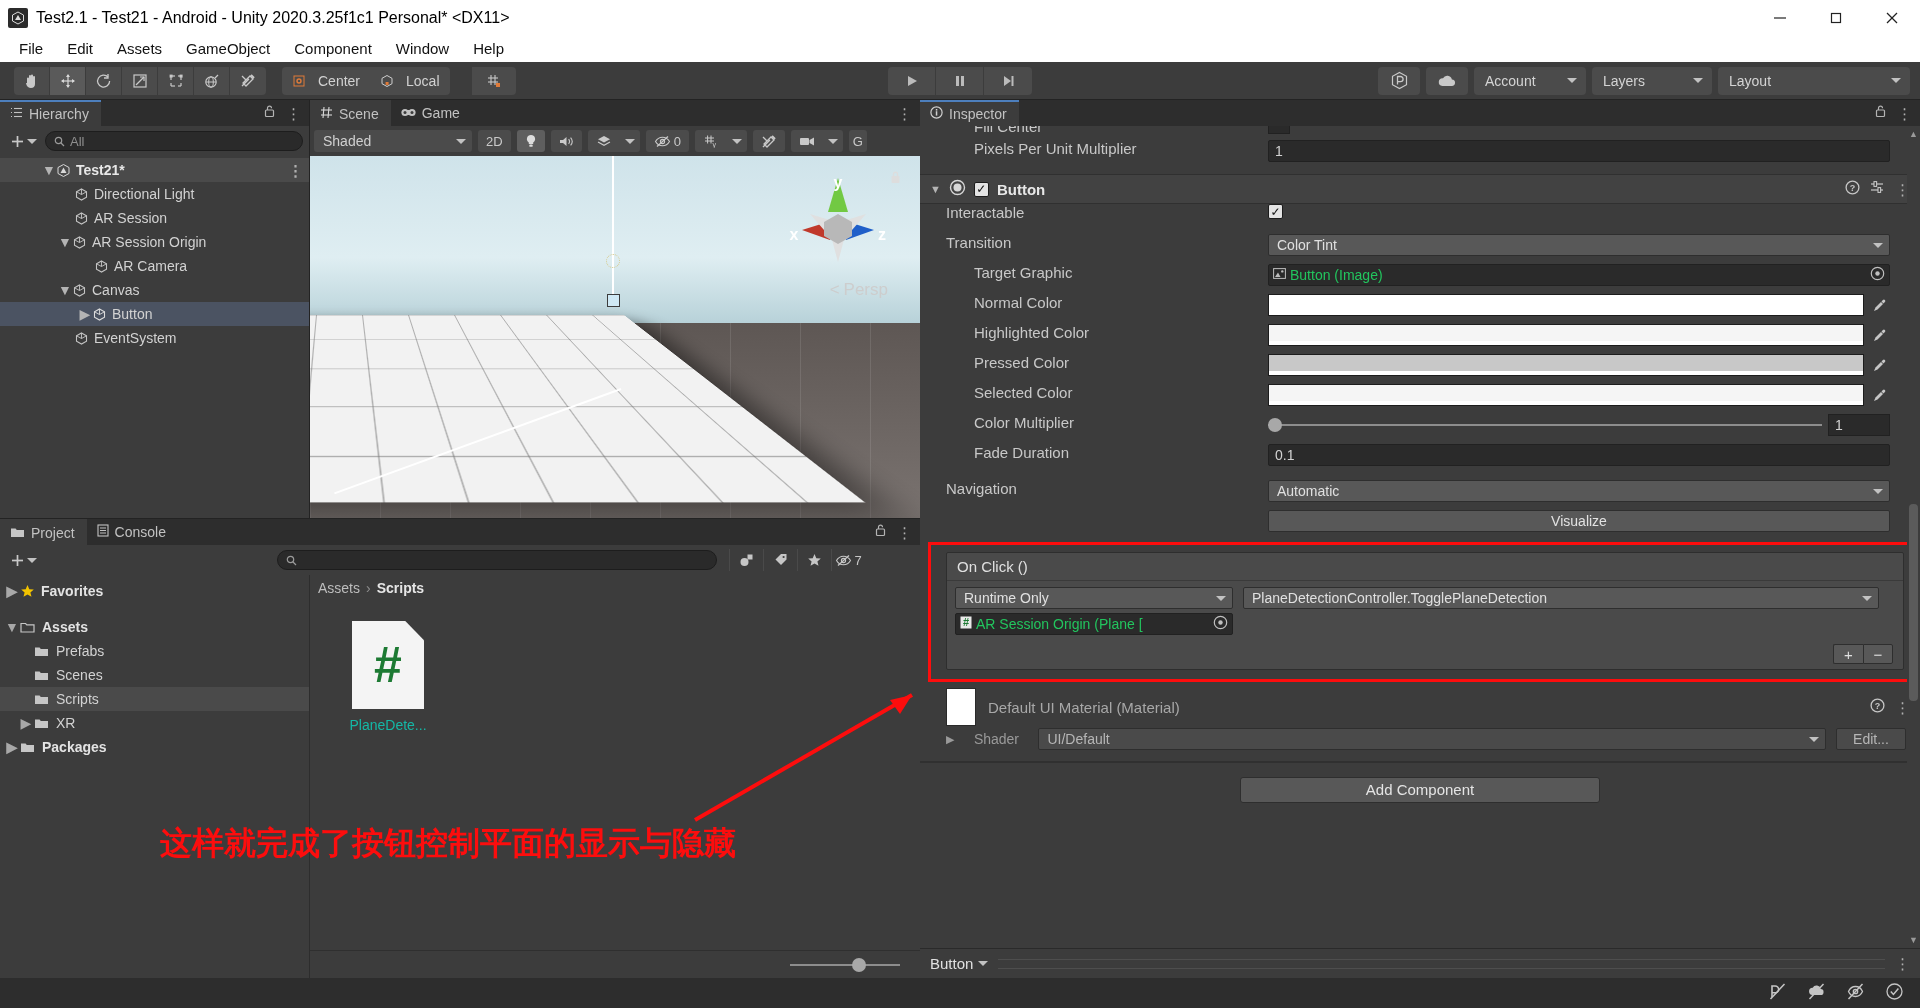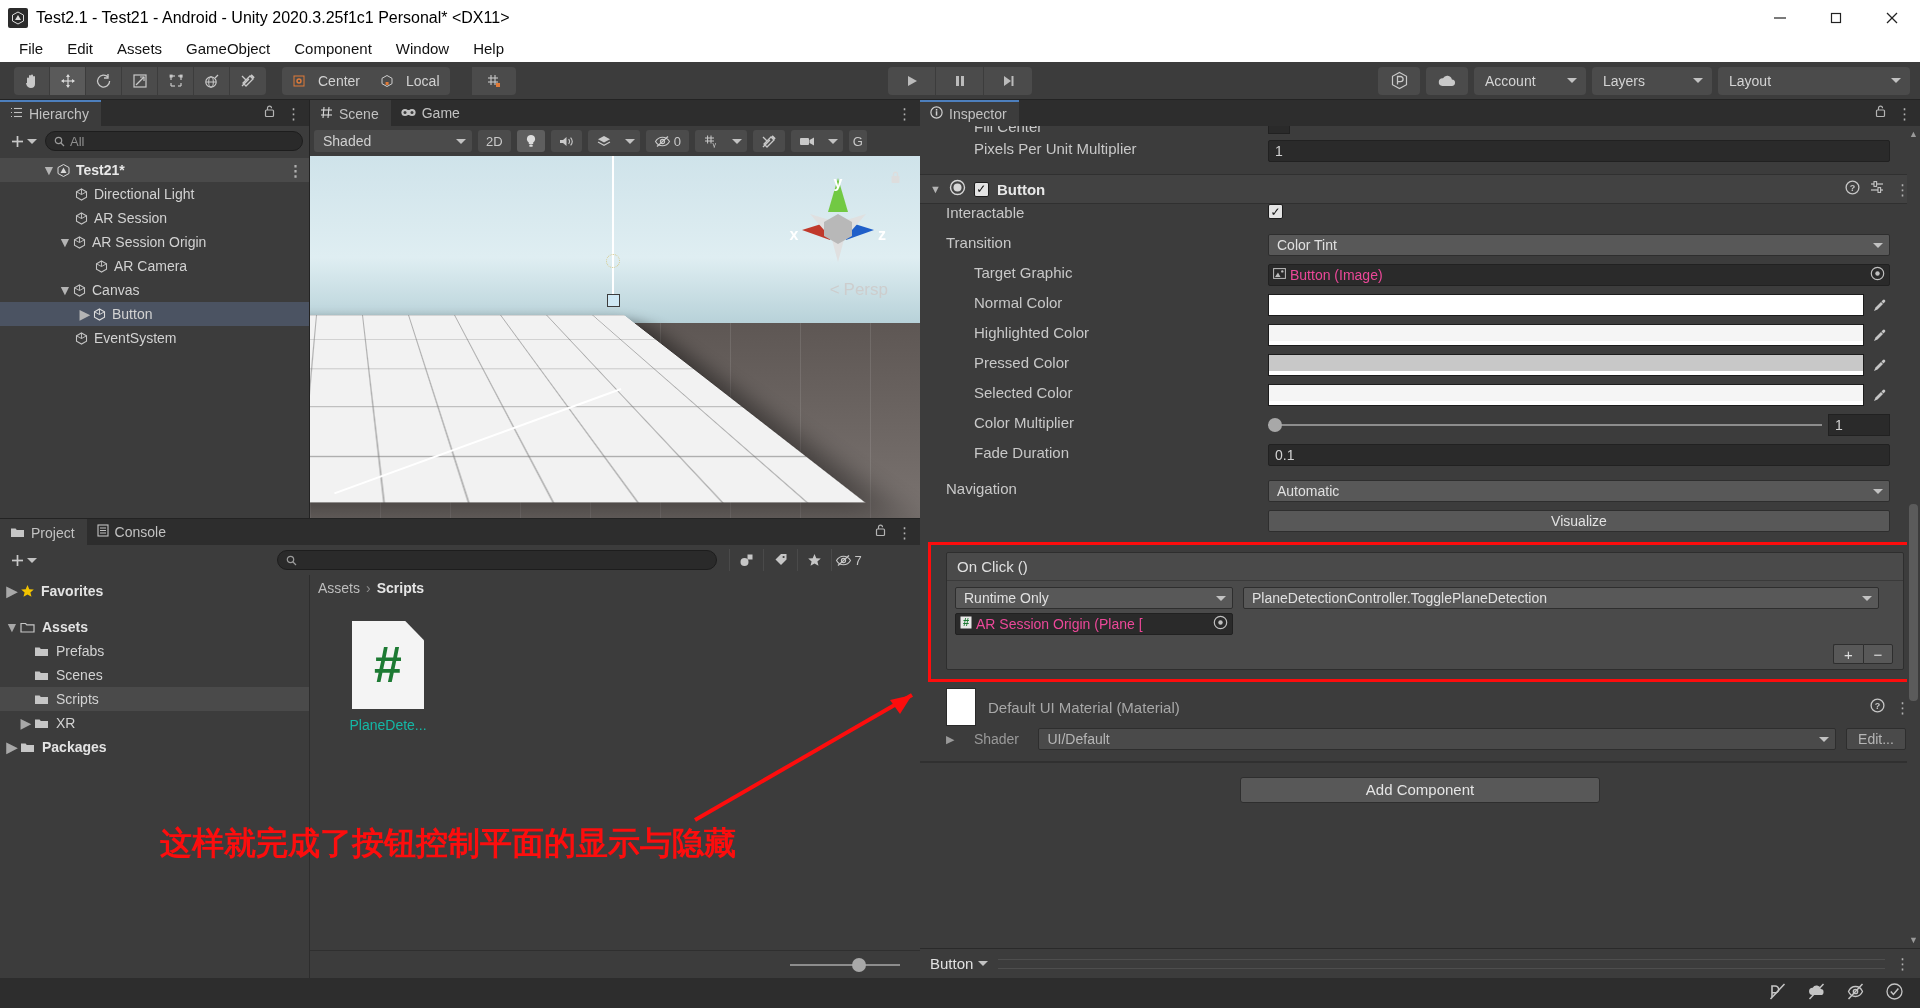--- a/index.html
+++ b/index.html
@@ -240,21 +240,21 @@
   .vscroll .arrow-up { top: 3px; } .vscroll .arrow-down { bottom: 3px; }
   .ilabel { color: #c8c8c8; font-size: 15px; flex: none; }
   .ilabel.indent { padding-left: 28px; }
   .ifield { position: absolute; left: 348px; right: 30px; }
   .irow2 { position: relative; height: 30px; display: flex; align-items: flex-start; padding-left: 26px; }
   .txtfield {
     height: 22px; background: #2a2a2a; border: 1px solid #212121; color: #d3d3d3;
     font-size: 14px; display: flex; align-items: center; padding: 0 6px; border-radius: 2px;
   }
   .objfield {
-    height: 22px; background: #2a2a2a; border: 1px solid #212121; color: #ec4899;
+    height: 22px; background: #2a2a2a; border: 1px solid #212121; color: #22c55e;
     font-size: 14px; display: flex; align-items: center; padding: 0 4px; border-radius: 2px;
     justify-content: space-between;
   }
   .dd {
     height: 22px; background: #585858; border: 1px solid #2e2e2e; color: #e0e0e0; font-size: 14px;
     display: flex; align-items: center; justify-content: space-between; padding: 0 6px 0 8px; border-radius: 2px;
   }
   .colorfield { height: 22px; border: 1px solid #1c1c1c; display: flex; flex-direction: column; }
   .colorfield .c-main { flex: 1; }
   .colorfield .c-alpha { height: 4px; display: flex; }
@@ -1257,21 +1257,21 @@
                 <span class="kebab">⋮</span>
               </span>
             </div>
             <div class="mat-row">
               <span style="color:#9a9a9a;font-size:11px">▶</span>
               <span class="lbl">Shader</span>
               <div class="dd" style="flex:1;background:#4a4a4a;color:#b6b6b6">
                 <span>UI/Default</span>
                 <span class="caret"></span>
               </div>
-              <div class="btn-wide" style="width:60px;background:#4a4a4a;color:#b6b6b6;margin-right:14px">Edit...</div>
+              <div class="btn-wide" style="width:70px;background:#4a4a4a;color:#b6b6b6;margin-right:14px">Edit...</div>
             </div>
           </div>
 
           <div style="height:8px;border-bottom:1px solid #303030"></div>
 
           <div class="addcomp-wrap">
             <div class="addcomp">Add Component</div>
           </div>
 
           <div class="vscroll">

